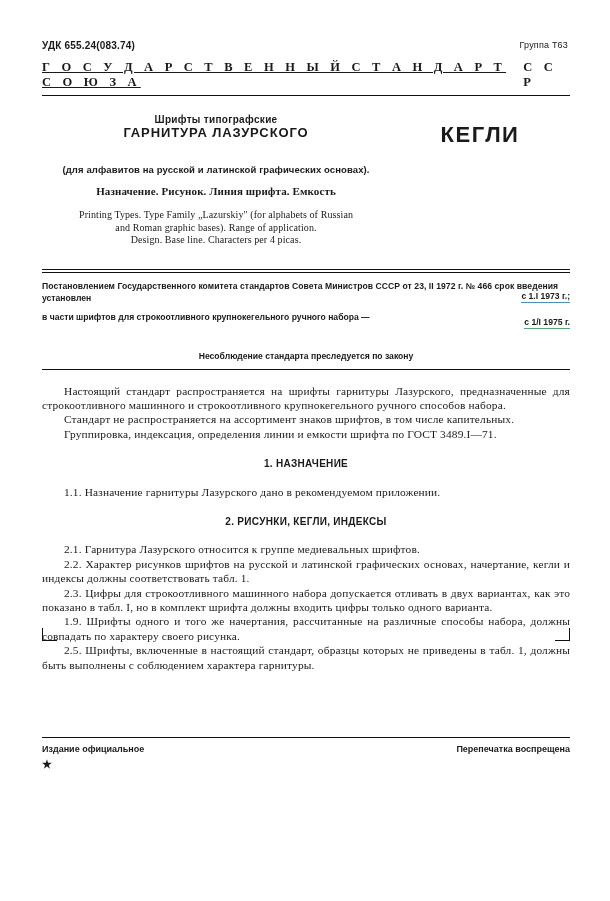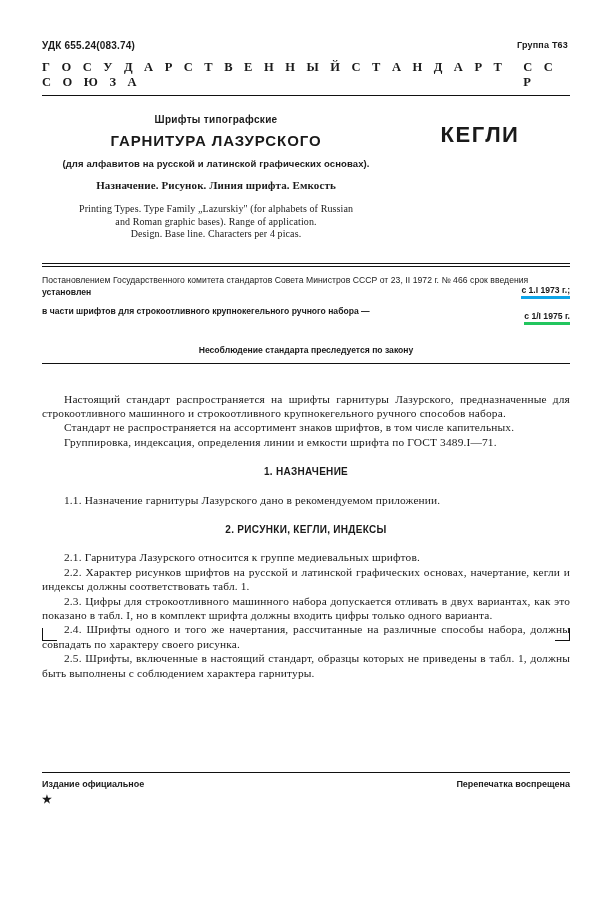--- a/index.html
+++ b/index.html
@@ -35,38 +35,38 @@
     align-items: flex-start;
     font-family: "Liberation Sans", sans-serif;
     font-size: 9.5px;
     letter-spacing: 0.2px;
   }
   .udk {
     font-weight: bold;
     font-size: 10px;
   }
   .group {
-    font-weight: bold;
+    font-weight: normal;
     font-size: 9px;
     text-align: right;
     padding-right: 2px;
   }
 
   .gost-soyuz {
     margin-top: 9px;
     font-family: "Liberation Serif", serif;
     font-size: 12.5px;
     font-weight: bold;
     letter-spacing: 4.2px;
     display: flex;
     justify-content: space-between;
     align-items: baseline;
     padding-right: 2px;
   }
-  .gost-soyuz .left { letter-spacing: 4.2px; }
+  .gost-soyuz .left { letter-spacing: 4.2px; text-decoration: underline; }
   .gost-soyuz .right { letter-spacing: 4.2px; }
 
   .rule {
     border: 0;
     border-top: 1px solid #111;
     margin: 5px 0 0 0;
   }
 
   
   .title-block {
@@ -76,28 +76,27 @@
   }
   .title-left {
     width: 348px;
     text-align: center;
   }
   .t-small {
     font-family: "Liberation Sans", sans-serif;
     font-size: 10px;
     font-weight: bold;
     letter-spacing: 0.3px;
-    margin-bottom: 7px;
   }
   .t-big {
     font-family: "Liberation Sans", sans-serif;
-    font-size: 15px;
+    font-size: 13px;
     font-weight: bold;
     letter-spacing: 0.9px;
-    margin-bottom: 9px;
+    margin-bottom: 24px;
   }
   .t-bracket {
     font-family: "Liberation Sans", sans-serif;
     font-size: 9.5px;
     font-weight: bold;
     letter-spacing: 0.1px;
     margin-bottom: 10px;
   }
   .t-sub {
     font-family: Liberation Serif, serif;
@@ -138,48 +137,48 @@
   .double-rule-top { border-top: 1px solid #111; }
   .double-rule-bottom { border-top: 1px solid #111; margin-top: 2px; }
 
   .decree {
     margin-top: 7px;
     font-family: "Liberation Sans", sans-serif;
     font-size: 8.6px;
     line-height: 12px;
     position: relative;
   }
-  .decree .line1 { font-weight: normal; letter-spacing: 0.05px; }
+  .decree .line1 { font-weight: bold; letter-spacing: 0.05px; }
   .decree .line2 { font-weight: bold; }
   .decree .line3 { font-weight: bold; margin-top: 7px; }
   .decree-right {
     position: absolute;
     right: 0;
     text-align: right;
     font-weight: bold;
     font-size: 8.6px;
   }
   .dr1 { top: 10px; }
-  .dr1 u { text-decoration: none; border-bottom: 3px solid #0ea5e9; padding-bottom: 1px;}
+  .dr1 u { text-decoration: none; border-bottom: 1px solid #0ea5e9; padding-bottom: 1px;}
   .dr2 { top: 36px; }
-  .dr2 u { text-decoration: none; border-bottom: 3px solid #22c55e; padding-bottom: 1px;}
+  .dr2 u { text-decoration: none; border-bottom: 1px solid #22c55e; padding-bottom: 1px;}
 
   .penalty {
     margin-top: 28px;
     text-align: center;
     font-family: "Liberation Sans", sans-serif;
     font-size: 8.6px;
     font-weight: bold;
   }
 
   .rule-after-decree { margin-top: 8px; border-top: 1px solid #111; }
 
   
   .body {
-    margin-top: 28px;
+    margin-top: 14px;
     font-size: 11.4px;
     line-height: 14.4px;
     text-align: justify;
     letter-spacing: 0.15px;
   }
   .body p { margin: 0; }
   .ind { text-indent: 22px; }
   .section-head {
     text-align: center;
     font-family: "Liberation Sans", sans-serif;
@@ -187,21 +186,21 @@
     font-weight: bold;
     letter-spacing: 0.3px;
     margin: 16px 0 13px 0;
   }
 
   
   .footer {
     position: absolute;
     left: 42px;
     right: 40px;
-    top: 772px;
+    top: 737px;
   }
   .footer-rule { border-top: 1px solid #111; }
   .footer-row {
     margin-top: 6px;
     display: flex;
     justify-content: space-between;
     font-family: "Liberation Sans", sans-serif;
     font-size: 9px;
     font-weight: bold;
   }
@@ -281,21 +280,21 @@
       <p class="ind">Стандарт не распространяется на ассортимент знаков шрифтов, в том числе капительных.</p>
       <p class="ind">Группировка, индексация, определения линии и емкости шрифта по ГОСТ 3489.I—71.</p>
 
       <div class="section-head">1. НАЗНАЧЕНИЕ</div>
       <p class="ind">1.1. Назначение гарнитуры Лазурского дано в рекомендуемом приложении.</p>
 
       <div class="section-head">2. РИСУНКИ, КЕГЛИ, ИНДЕКСЫ</div>
       <p class="ind">2.1. Гарнитура Лазурского относится к группе медиевальных шрифтов.</p>
       <p class="ind">2.2. Характер рисунков шрифтов на русской и латинской графических основах, начертание, кегли и индексы должны соответствовать табл. 1.</p>
       <p class="ind">2.3. Цифры для строкоотливного машинного набора допускается отливать в двух вариантах, как это показано в табл. I, но в комплект шрифта должны входить цифры только одного варианта.</p>
-      <p class="ind">2.4. Шрифты одного и того же начертания, рассчитанные на различные способы набора, должны совпадать по характеру своего рисунка.</p>
+      <p class="ind">1.9. Шрифты одного и того же начертания, рассчитанные на различные способы набора, должны совпадать по характеру своего рисунка.</p>
       <p class="ind">2.5. Шрифты, включенные в настоящий стандарт, образцы которых  не  приведены  в табл. 1, должны быть выполнены с соблюдением характера гарнитуры.</p>
     </div>
   </div>
 
   <div class="footer">
     <div class="footer-rule"></div>
     <div class="footer-row">
       <div>
         <div>Издание официальное</div>
         <div class="star">★</div>

